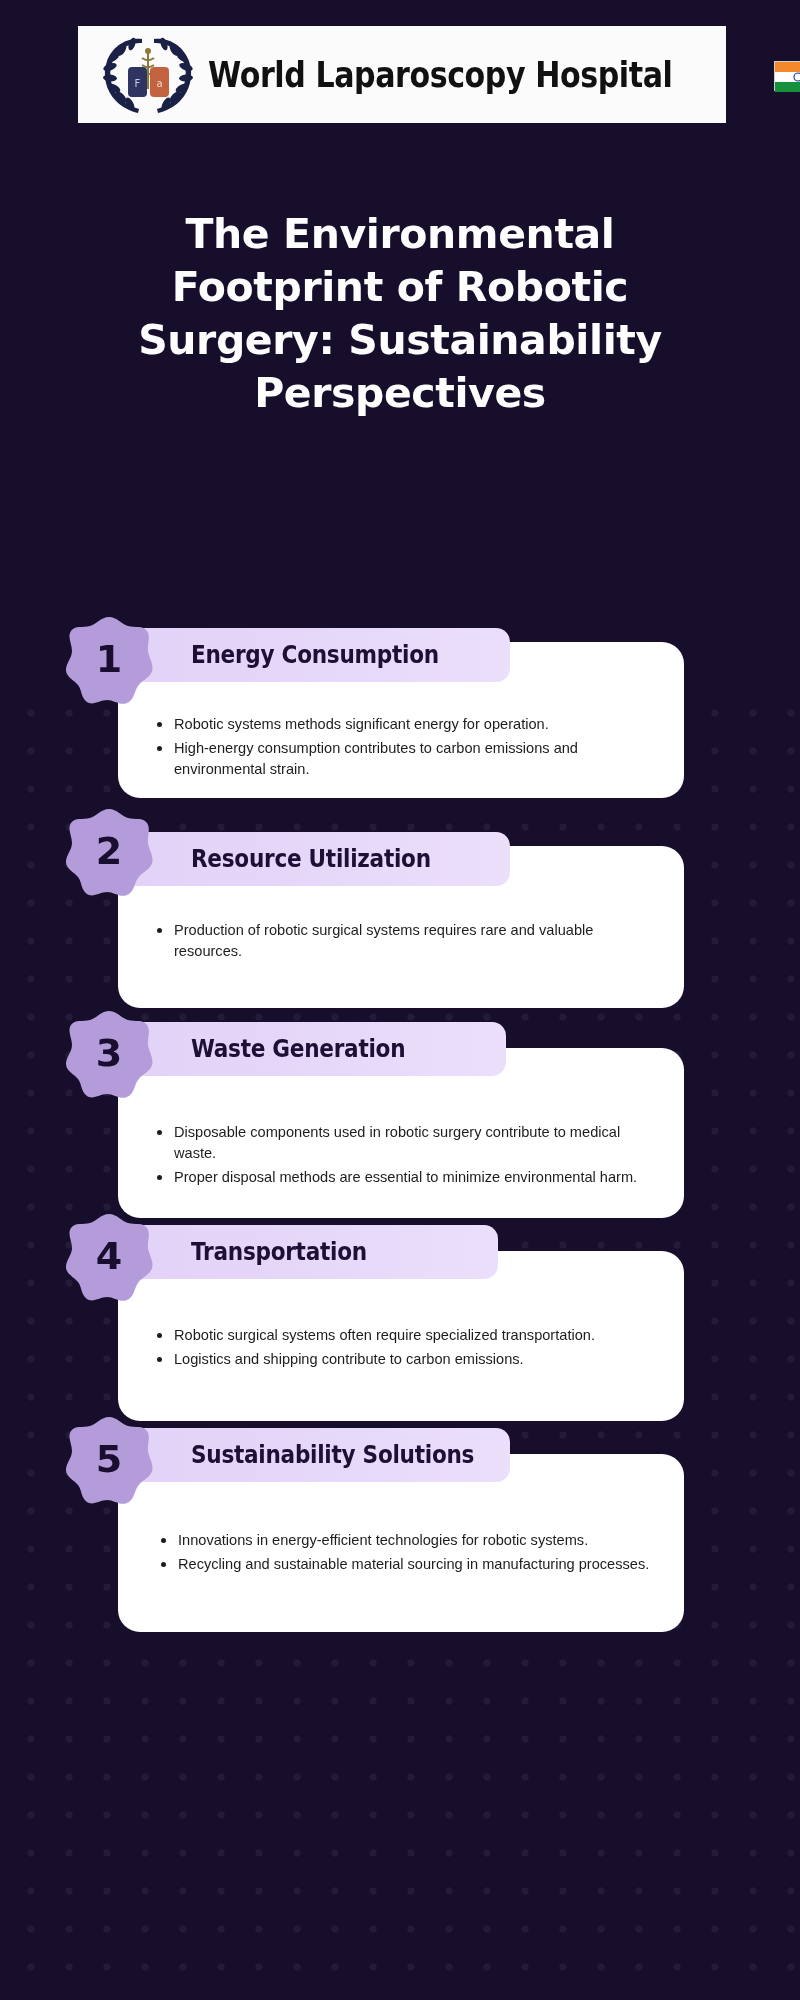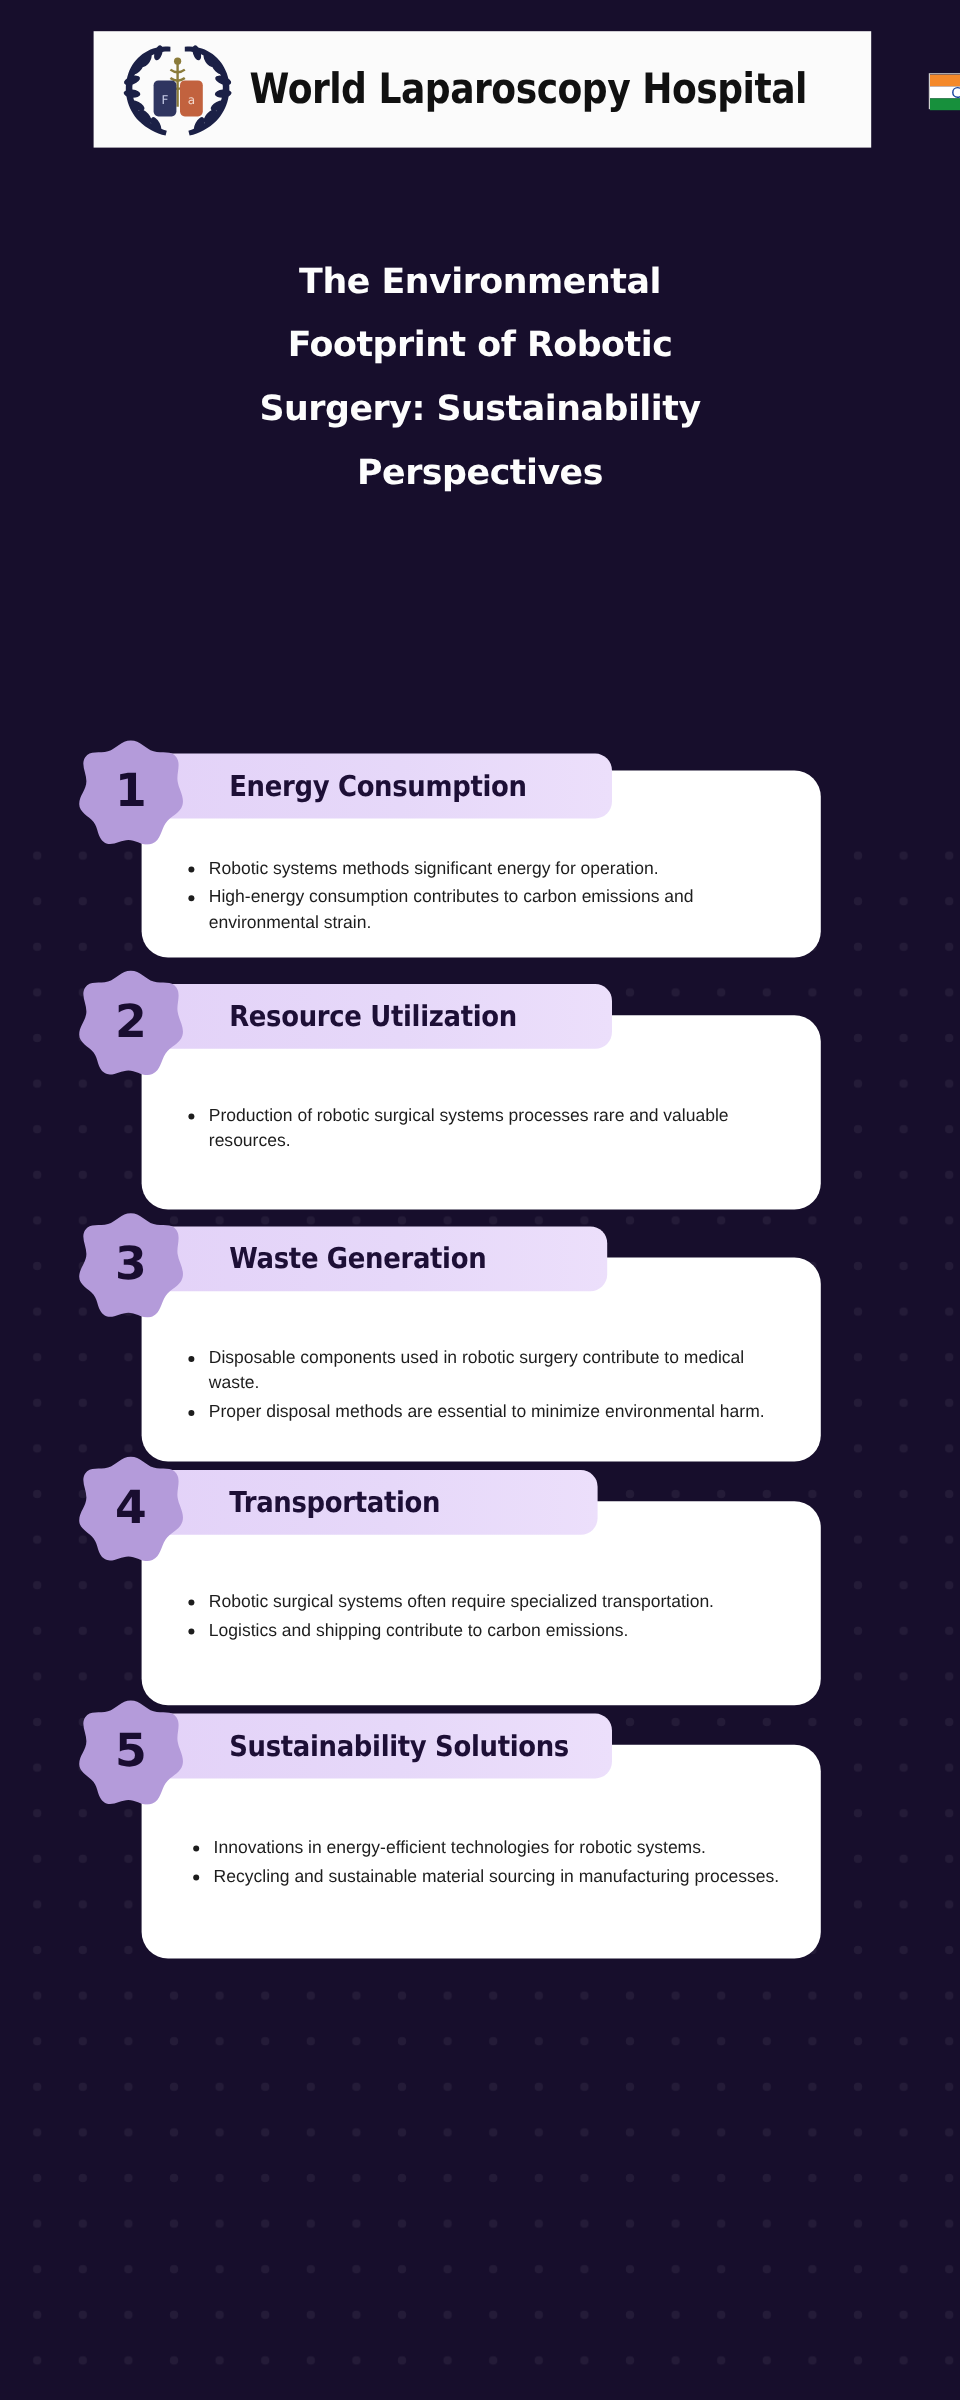--- a/index.html
+++ b/index.html
@@ -92,21 +92,21 @@
   
   .headline {
     position:absolute;
     left:24px;
     top:208px;
     width:752px;
     text-align:center;
     color:#fdfdfd;
     font-family:"DejaVu Sans", sans-serif;
     font-weight:700;
-    font-size:29px;
+    font-size:41px;
     line-height:53px;
     letter-spacing:-0.4px;
     white-space:pre-line;
   }
 
   
   .card {
     position:absolute;
     left:118px;
     width:566px;
@@ -312,32 +312,32 @@
         </div>
         <div class="bullets" style="top: 72px;">
           <ul>
             <li>Robotic systems methods significant energy for operation.</li>
             <li>High-energy consumption contributes to carbon emissions and environmental strain.</li>
           </ul>
         </div>
       </div>
       <div class="card" style="top: 820px;">
         <div class="card-body" style="top: 26px; height: 162px;"></div>
-        <div class="ribbon" style="width: 392px;">
+        <div class="ribbon" style="width: 392px; margin-top: 12px;">
           <div class="ribbon-title">Resource Utilization</div>
         </div>
         <div class="badge">
           <svg viewBox="0 0 88 88">
             <path d="M44 1 C52 1 56 8 63 10 C70 12 78 9 82 15 C86 21 82 28 83 35 C84 42 89 48 87 55 C85 62 77 64 73 70 C69 76 69 84 62 87 C55 90 49 84 42 84 C35 84 28 90 22 86 C16 82 17 74 13 69 C9 64 1 61 1 54 C1 47 7 42 7 35 C7 28 2 21 6 15 C10 9 18 12 25 10 C32 8 36 1 44 1 Z" fill="#b49bda"></path>
           </svg>
           <div class="badge-num">2</div>
         </div>
         <div class="bullets" style="top: 86px;">
           <ul>
-            <li>Production of robotic surgical systems processes rare and valuable resources.</li>
+            <li>Production of robotic surgical systems requires rare and valuable resources.</li>
           </ul>
         </div>
       </div>
       <div class="card" style="top: 1022px;">
         <div class="card-body" style="top: 26px; height: 170px;"></div>
         <div class="ribbon" style="width: 388px;">
           <div class="ribbon-title">Waste Generation</div>
         </div>
         <div class="badge">
           <svg viewBox="0 0 88 88">

